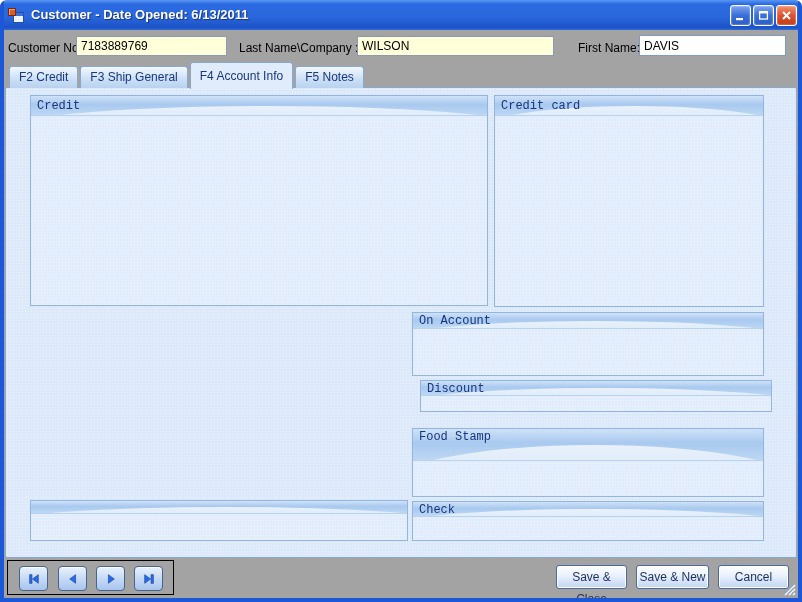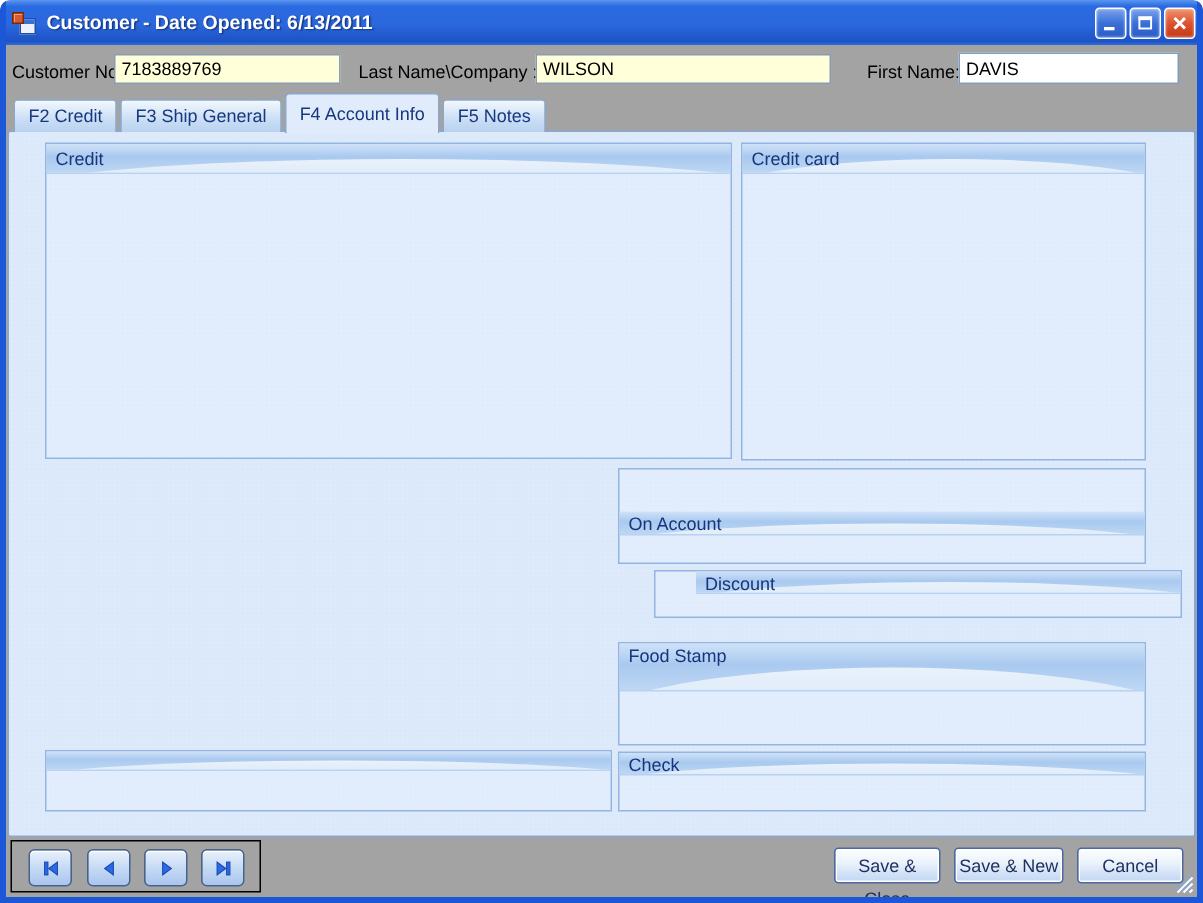--- a/index.html
+++ b/index.html
@@ -54,21 +54,21 @@
     border:1px solid #8aa8cc; border-radius:2px; background:#dbe9fa;
     background-image:radial-gradient(rgba(255,255,255,.5) 18%, transparent 22%);
     background-size:3px 3px; z-index:5; }
 
   
   .group { position:absolute; border:1px solid #92b5e2; background:#e1edfc;
     background-image:radial-gradient(rgba(255,255,255,.45) 18%, transparent 22%);
     background-size:3px 3px; z-index:6; }
   .ghead { position:relative; overflow:hidden; height:18px;
     background:linear-gradient(180deg,#cfe2f8 0%,#a9c9ef 45%,#bdd7f4 100%);
-    border-bottom:1px solid #b7d2f2; color:#16357c; padding:2px 6px; white-space:nowrap; }
+    border-bottom:1px solid #b7d2f2; color:#16357c; padding:2px 6px; white-space:nowrap;font-family:Liberation Mono, monospace; }
   .ghead.tall { height:20px; padding-top:3px; }
   .ghead.slim { height:13px; }
   .ghead::after { content:""; position:absolute; left:-8%; top:52%; width:120%; height:150%;
     background:linear-gradient(180deg,rgba(255,255,255,.75),rgba(255,255,255,.15));
     border-radius:50% 50% 0 0 / 90% 90% 0 0; pointer-events:none; }
   .ghead span { position:relative; z-index:1; }
 
   
   .ibtn { display:flex; align-items:center; justify-content:center; cursor:pointer;
     background:linear-gradient(180deg,#8cb6f0 0%,#4a84e0 45%,#3068cc 100%);
@@ -273,37 +273,37 @@
         </svg>
       </div>
     <div class="ibtn narrow">
         <svg width="9" height="9" viewBox="0 0 9 9">
           <path d="M1.5 1.5 L7.5 7.5 M7.5 1.5 L1.5 7.5" stroke="#fff" stroke-width="1.8"></path>
         </svg>
       </div>
   </div>
 
   <div class="group" style="left:412px; top:312px; width:352px; height:64px;">
-    <div class="ghead" style="height:16px; padding-top:1px;margin-top:28px;"><span>On Account</span></div>
+    <div class="ghead" style="height:16px; padding-top:1px;"><span>On Account</span></div>
   </div>
   <span class="glbl" style="left:448px; top:333px;">Signature Required On Account</span>
   <div class="cb" style="left:628px; top:332px;"></div>
   <span class="glbl" style="left:445px; top:355px;">Lock Account</span>
   <div class="cb" style="left:533px; top:354px;"></div>
   <span class="glbl" style="left:573px; top:355px;">Lock Out Days</span>
   <div class="dd" style="left:662px; top:350px; width:72px; height:21px;">
     <span class="val"></span>
     <div class="ibtn">
         <svg width="9" height="6" viewBox="0 0 9 6">
           <path d="M0.7 0.7 L4.5 4.5 L8.3 0.7" fill="none" stroke="#fff" stroke-width="1.8"></path>
         </svg>
       </div>
   </div>
 
-  <div class="group" style="left:436px; top:380px; width:352px; height:32px;padding-left:27px;">
+  <div class="group" style="left:420px; top:380px; width:352px; height:32px;">
     <div class="ghead" style="height:15px; padding-top:1px;"><span>Discount</span></div>
   </div>
   <div class="combo" style="left:448px; top:398px; width:212px; height:21px;">
     <span class="cfield"></span>
     <div class="ibtn narrow">
         <svg width="9" height="6" viewBox="0 0 9 6">
           <path d="M0.7 0.7 L4.5 4.5 L8.3 0.7" fill="none" stroke="#fff" stroke-width="1.8"></path>
         </svg>
       </div>
     <div class="ibtn narrow">

